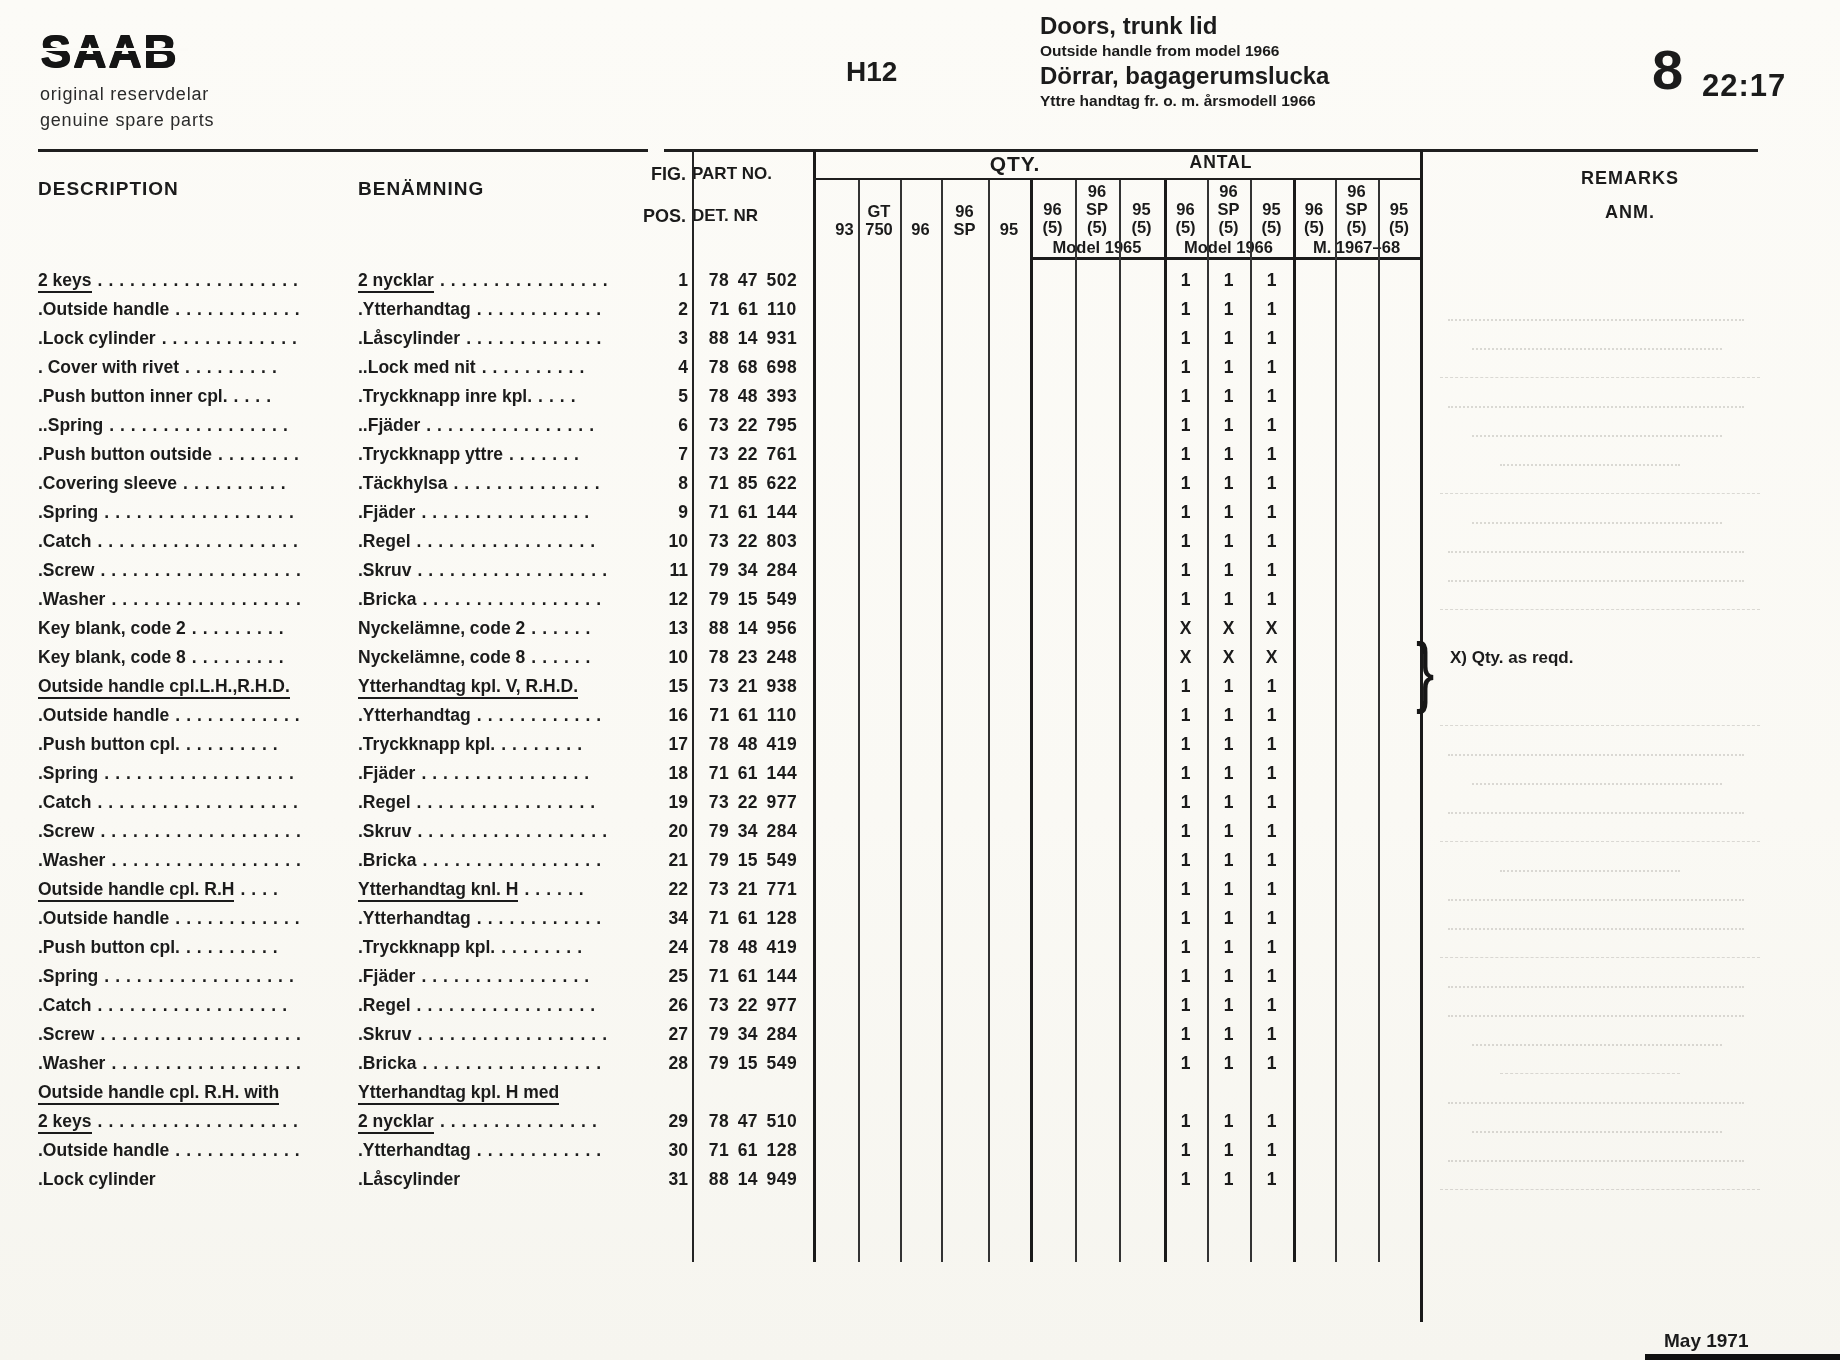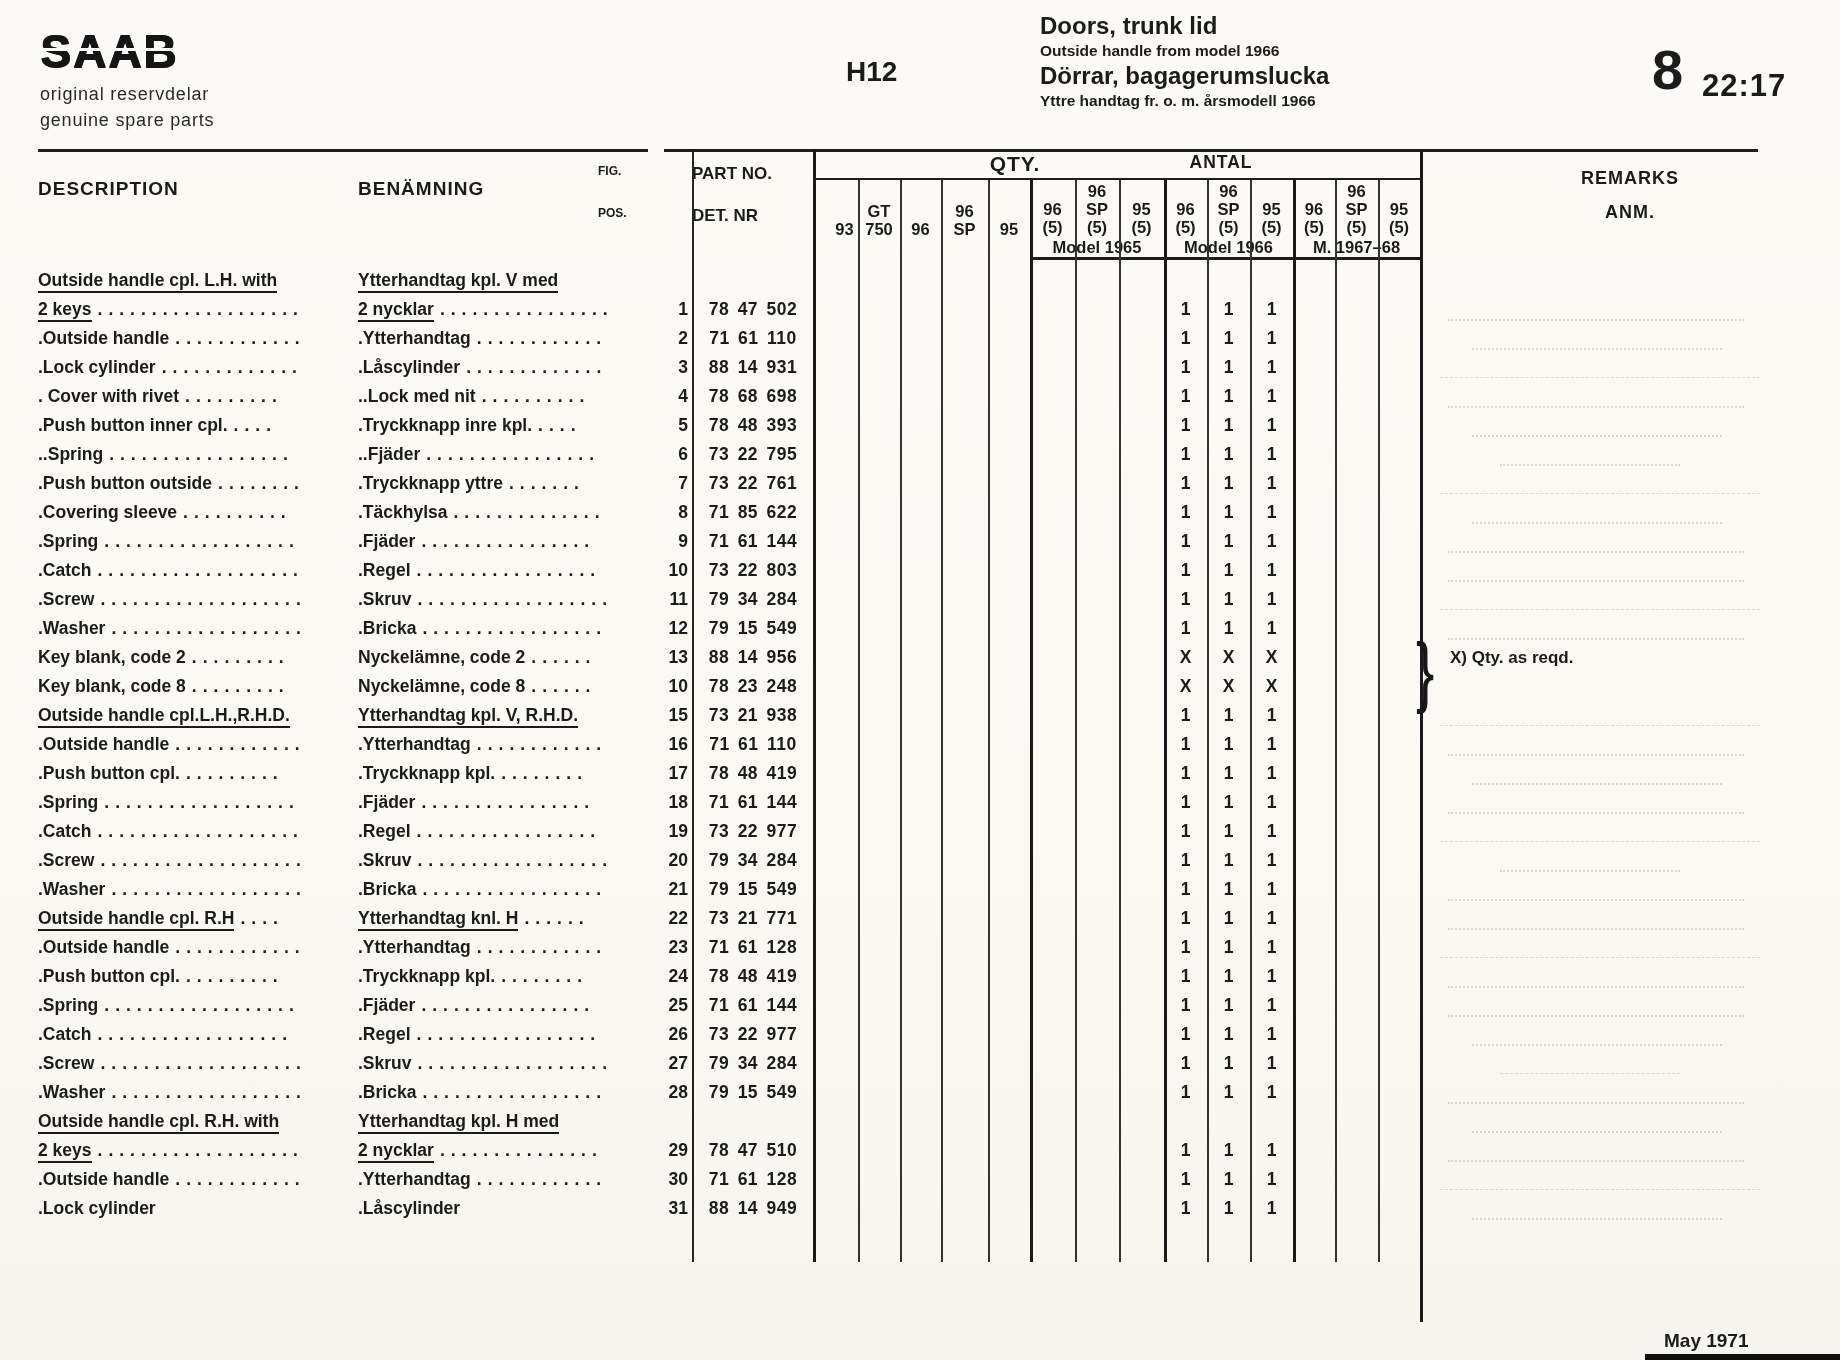--- a/index.html
+++ b/index.html
@@ -19,21 +19,21 @@
   .t3{left:1040px;top:62px;font-size:24px;}
   .t4{left:1040px;top:92px;font-size:15.5px;}
   .pageno{left:1652px;top:42px;font-size:56px;line-height:56px;}
   .secref{left:1702px;top:68px;font-size:31px;letter-spacing:1px;}
   .rule{background:#1f1f1f;height:3px;top:149px;}
   .rule1{left:38px;width:610px;}
   .rule2{left:664px;width:1094px;}
   
   .desc-h{left:38px;top:178px;font-size:19px;letter-spacing:1px;}
   .ben-h{left:358px;top:178px;font-size:19px;letter-spacing:1px;}
-  .fig-h{left:598px;width:88px;font-size:12px;}
+  .fig-h{left:598px;width:88px;text-align:right;font-size:18px;}
   .fh1{top:164px;} .fh2{top:206px;}
   .part-h{left:692px;width:121px;text-align:left;font-size:17px;}
   .qty-h{left:960px;top:152px;width:110px;text-align:center;font-size:21px;letter-spacing:1px;}
   .antal-h{left:1165px;top:152px;width:112px;text-align:center;font-size:17.5px;letter-spacing:1px;}
   .remarks-h{left:1480px;width:300px;text-align:center;font-size:18px;letter-spacing:1px;}
   .rh1{top:168px;} .rh2{top:202px;}
   .hcell{position:absolute;display:flex;flex-direction:column;justify-content:flex-end;align-items:center;
          font-size:16.5px;line-height:18px;}
   .glabel{position:absolute;top:237px;height:23px;line-height:21px;text-align:center;font-size:16.5px;
           border-bottom:3px solid #1c1c1c;box-sizing:border-box;}
@@ -166,30 +166,20 @@
       <div style="position: absolute; left: 1207px; top: 178px; width: 1.5px; height: 1084px; background: rgb(51, 51, 51);"></div>
       <div style="position: absolute; left: 1250px; top: 178px; width: 1.5px; height: 1084px; background: rgb(51, 51, 51);"></div>
       <div style="position: absolute; left: 1293px; top: 178px; width: 3px; height: 1084px; background: rgb(26, 26, 26);"></div>
       <div style="position: absolute; left: 1335px; top: 178px; width: 1.5px; height: 1084px; background: rgb(51, 51, 51);"></div>
       <div style="position: absolute; left: 1378px; top: 178px; width: 1.5px; height: 1084px; background: rgb(51, 51, 51);"></div>
       <div style="position: absolute; left: 1420px; top: 150px; width: 3px; height: 1172px; background: rgb(26, 26, 26);"></div>
       <div style="position: absolute; left: 813px; top: 178px; width: 607px; height: 2px; background: rgb(31, 31, 31);"></div>
     </div>
 
   <div id="rows">
-    <div class="row">
-      <span class="c-desc"><span class="t-desc u">Outside handle cpl. L.H. with</span><span class="dots d-desc"></span></span>
-      <span class="c-ben"><span class="t-ben u">Ytterhandtag kpl. V med</span><span class="dots d-ben"></span></span>
-      <span class="c-fig"></span>
-      <span class="c-part"></span>
-      <span class="q q1"></span>
-      <span class="q q2"></span>
-      <span class="q q3"></span>
-
-    </div>
 
     <div class="row">
       <span class="c-desc"><span class="t-desc u">2 keys</span><span class="dots d-desc">...................</span></span>
       <span class="c-ben"><span class="t-ben u">2 nycklar</span><span class="dots d-ben">................</span></span>
       <span class="c-fig">1</span>
       <span class="c-part">78 47 502</span>
       <span class="q q1">1</span>
       <span class="q q2">1</span>
       <span class="q q3">1</span>
       <span class="c-noise"></span>
@@ -422,21 +412,21 @@
       <span class="c-part">73 21 771</span>
       <span class="q q1">1</span>
       <span class="q q2">1</span>
       <span class="q q3">1</span>
       <span class="c-noise"></span>
     </div>
 
     <div class="row">
       <span class="c-desc"><span class="t-desc">.Outside handle</span><span class="dots d-desc">............</span></span>
       <span class="c-ben"><span class="t-ben">.Ytterhandtag</span><span class="dots d-ben">............</span></span>
-      <span class="c-fig">23</span>
+      <span class="c-fig">34</span>
       <span class="c-part">71 61 128</span>
       <span class="q q1">1</span>
       <span class="q q2">1</span>
       <span class="q q3">1</span>
       <span class="c-noise"></span>
     </div>
 
     <div class="row">
       <span class="c-desc"><span class="t-desc">.Push button cpl.</span><span class="dots d-desc">.........</span></span>
       <span class="c-ben"><span class="t-ben">.Tryckknapp kpl.</span><span class="dots d-ben">........</span></span>

